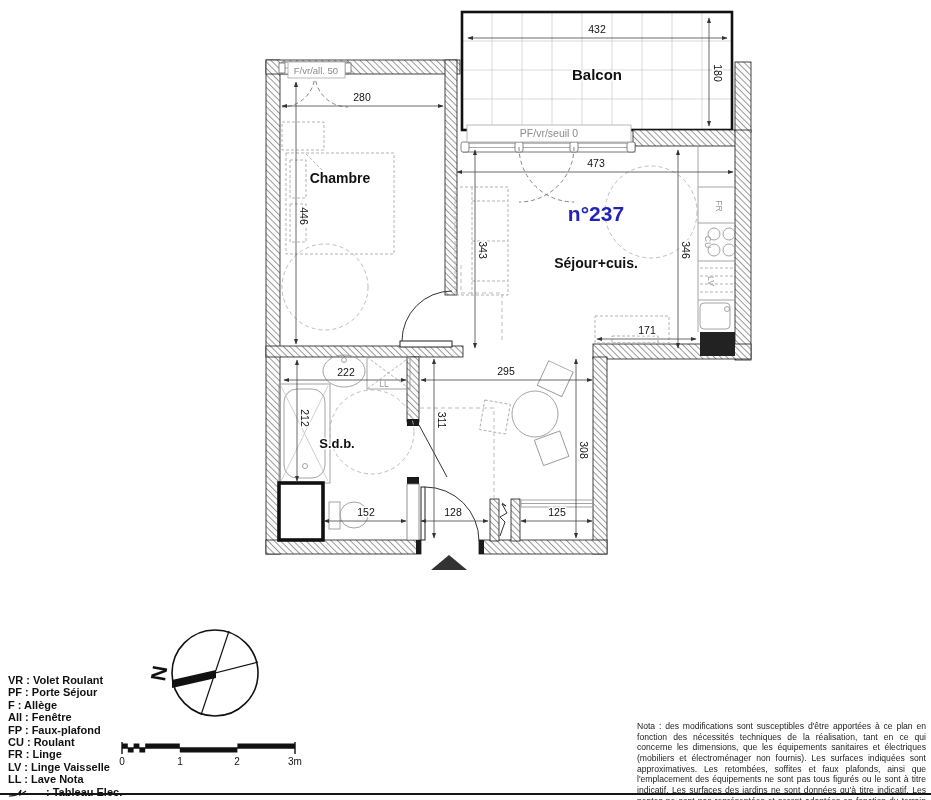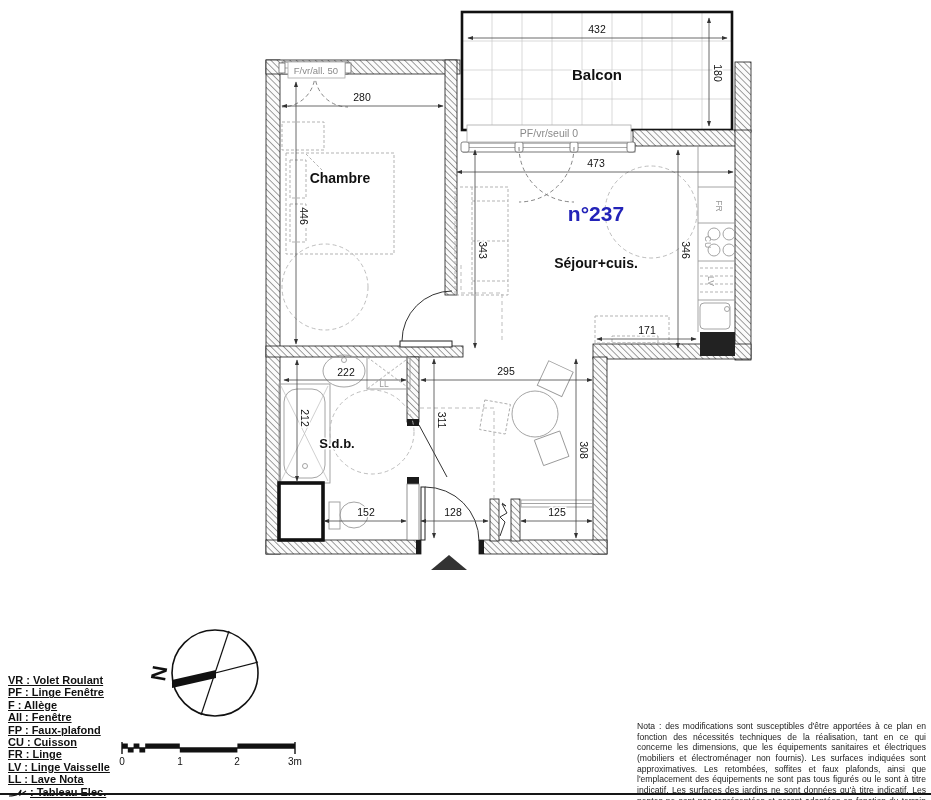--- a/index.html
+++ b/index.html
@@ -17,22 +17,22 @@
   .dimt{font-size:10.5px;fill:#111;paint-order:stroke;stroke:#fff;stroke-width:3px;
         text-anchor:middle;}
   .roomt{font-size:14px;font-weight:bold;fill:#111;text-anchor:middle;
          paint-order:stroke;stroke:#fff;stroke-width:3px;}
   .unitt{font-size:21px;font-weight:bold;text-anchor:middle;}
   .wint{font-size:9.5px;fill:#8a8a8a;text-anchor:middle;}
   .winbox{fill:#fff;stroke:#a9a9a9;stroke-width:.8;}
   .appt{font-size:8.5px;fill:#999;text-anchor:middle;}
   .tile{stroke:#c9c9c9;stroke-width:.7;}
   .legend{position:absolute;left:8px;top:674px;font-size:11px;font-weight:bold;
-          color:#111;line-height:12.4px;white-space:nowrap;text-decoration:underline;}
-  .legend-row{display:flex;align-items:flex-end;gap:0;}
+          color:#111;line-height:12.4px;white-space:nowrap;}
+  .legend-row{display:flex;align-items:flex-end;gap:16px;}
   .note{position:absolute;left:637px;top:721px;width:289px;font-size:8.6px;
         line-height:1.24;color:#222;text-align:justify;}
   .bottomline{position:absolute;left:0;top:793px;width:931px;height:2.4px;background:#161616;}
   .scalet{font-size:10px;fill:#111;text-anchor:middle;}
 </style>
 </head>
 <body>
 
 <div class="stage">
 <svg width="931" height="800" viewBox="0 0 931 800">
@@ -259,25 +259,25 @@
     <text class="scalet" x="122" y="765">0</text>
     <text class="scalet" x="180" y="765">1</text>
     <text class="scalet" x="237" y="765">2</text>
     <text class="scalet" x="295" y="765">3m</text>
   </g>
 </svg>
 
 
 <div class="legend">
   <div>VR : Volet Roulant</div>
-  <div>PF : Linge Fenêtre</div>
+  <div>PF : Porte Séjour</div>
   <div>F : Allège</div>
   <div>All : Fenêtre</div>
   <div>FP : Faux-plafond</div>
-  <div>CU : Cuisson</div>
+  <div>CU : Roulant</div>
   <div>FR : Linge</div>
   <div>LV : Linge Vaisselle</div>
   <div>LL : Lave Nota</div>
   <div class="legend-row">
     <svg width="22" height="10">
       <path d="M1,8 C5,8 7,8 10,6 L13,2 L12,7 L18,3" fill="none" stroke="#111" stroke-width="1.2"></path>
     </svg>
     <span>: Tableau Elec.</span>
   </div>
 </div>

